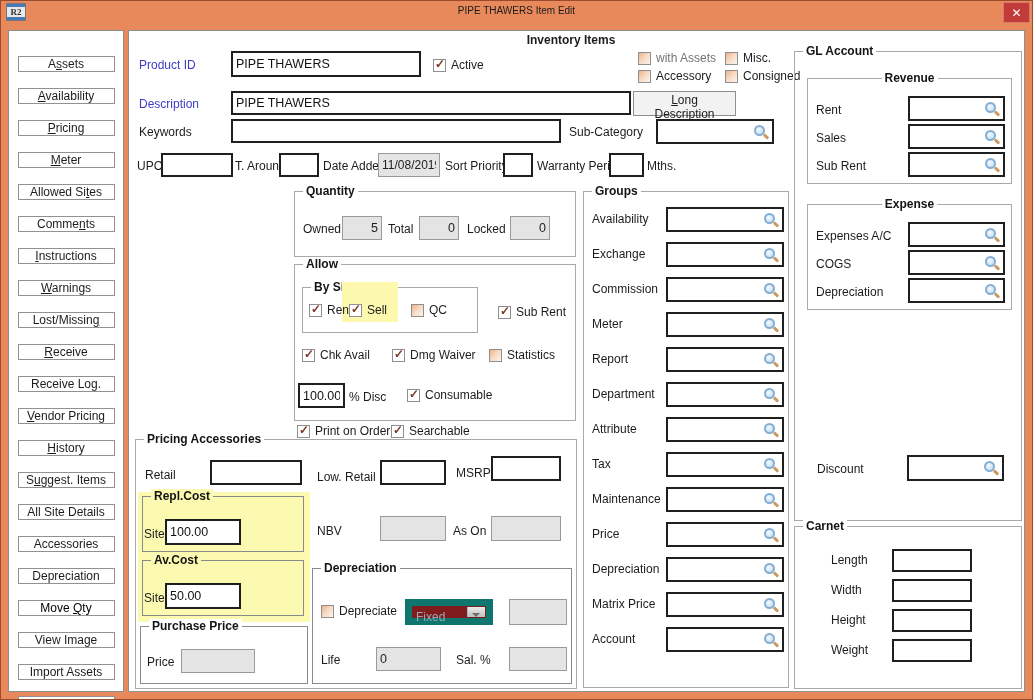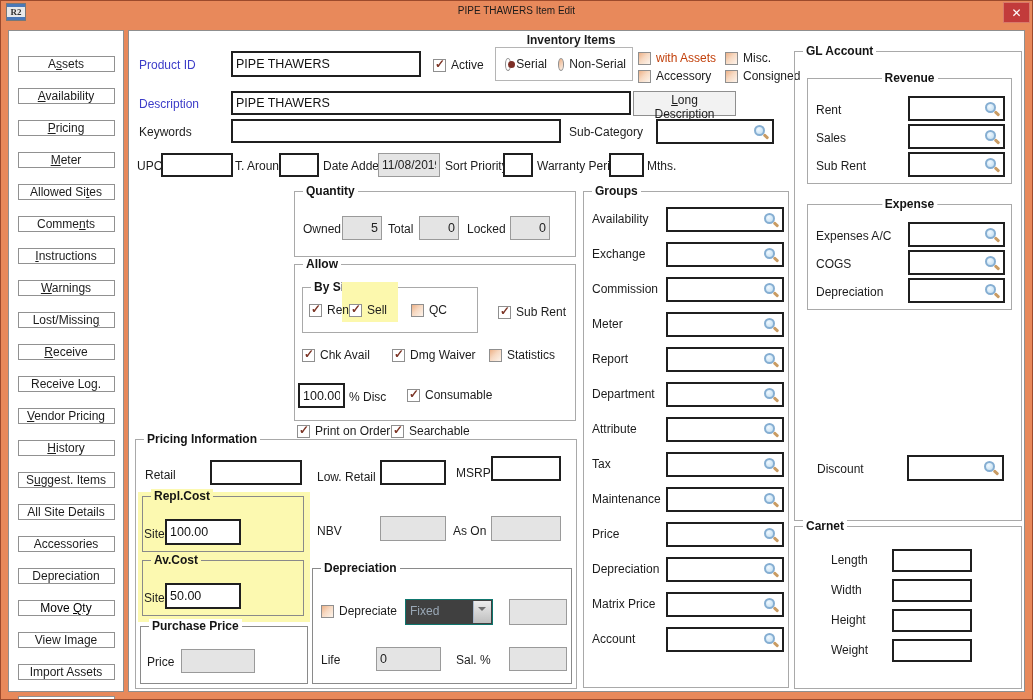--- a/index.html
+++ b/index.html
@@ -17,21 +17,21 @@
   #sidebar{left:8px;top:30px;width:116px;height:662px;display:flex;flex-direction:column;padding-top:12px}
   #main{left:128px;top:30px;width:897px;height:662px}
   
   .sbtn{display:block;width:97px;height:39px;margin:13px auto 3px auto;background:#fff;border:1px solid #919191;font:12px "Liberation Sans",sans-serif;color:#1c1c1c;padding:0;cursor:pointer}
   .sbtn.disabled{color:#000000}
   .spacer{flex:1}
   
   .lbl{position:absolute;font-size:12px;color:#1c1c1c;white-space:nowrap}
   .b{font-weight:bold}
   .blu{color:#3C3CC8}
-  .gry{color:#c2410c}
+  .gry{color:#737373}
   .fs{position:absolute;border:1px solid #a9a9a9;box-sizing:border-box}
   .fs.dk{border-color:#8a8a8a}
   .leg{position:absolute;top:-8px;left:8px;background:#fff;padding:0 3px;font-size:12px;font-weight:bold;color:#141414;white-space:nowrap}
   .leg.ctr{left:50%;transform:translateX(-50%)}
   .leg.yl{background:#FCF9B0}
   .inp{position:absolute;border:2px solid #1f1f1f;background:#fff;font:12.5px "Liberation Sans",sans-serif;color:#111;padding:1px 3px;box-sizing:border-box;outline:none}
   .dis{border:1px solid #9a9a9a;background:#e4e4e4;color:#222}
   .ra{text-align:right}
   .srch{position:absolute;border:2px solid #1f1f1f;background:#fff;box-sizing:border-box}
   .srch input{position:absolute;left:1px;top:1px;width:calc(100% - 24px);height:calc(100% - 4px);border:0;outline:none;font:12px "Liberation Sans",sans-serif;background:transparent}
@@ -42,21 +42,21 @@
   .cb[data-checked="true"]{background:#fff}
   .cb[data-checked="true"]::after{content:"\2713";position:absolute;left:1px;top:-3px;font-size:12px;font-weight:bold;color:#7c3526}
   .rb{width:13px;height:13px;border:1px solid #8f8f8f;border-radius:50%;background:linear-gradient(135deg,#edb187,#fdf4ec);box-sizing:border-box;display:inline-block;position:relative;cursor:pointer}
   .rb[data-checked="true"]{background:#fff}
   .rb[data-checked="true"]::after{content:"";position:absolute;left:2px;top:2px;width:7px;height:7px;border-radius:50%;background:#7c2f26}
   .radiobox{position:absolute;border:1px solid #b5b5b5;box-sizing:border-box;display:flex;align-items:center;gap:5px;padding-left:9px}
   .plabel{font-size:12px;color:#1c1c1c;margin-right:6px;white-space:nowrap}
   .hl{position:absolute;background:#FCF8AD}
   .ylwrap{position:absolute;background:#FCF9B0}
   .btn{position:absolute;background:#f2f2f2;border:1px solid #8f8f8f;font:12px "Liberation Sans",sans-serif;color:#1c1c1c;box-sizing:border-box;cursor:pointer}
-  .combo{position:absolute;border:1px solid #0f766e;background:#404040;box-sizing:border-box}
+  .combo{position:absolute;border:7px solid #0f766e;background:#7f1d1d;box-sizing:border-box}
   .combo .ct{position:absolute;left:4px;top:4px;font-size:12px;color:#9aa8b6}
   .combo .ab{position:absolute;right:1px;top:1px;bottom:1px;width:17px;background:linear-gradient(#ececec,#bfbfbf);border-left:1px solid #a8b8cc}
   .combo .ab::after{content:"";position:absolute;left:4px;top:6px;border:4px solid transparent;border-top-color:#6e6e6e}
 </style>
 </head>
 <body>
 
 <div class="frame"></div>
 
 <div class="titlebar">
@@ -94,26 +94,20 @@
 </div>
 
 <div id="main" class="panel">
 
   <div class="lbl b" style="left:377px;top:2px;width:130px;text-align:center">Inventory Items</div>
 
   <div class="lbl blu" style="left:10px;top:27px">Product ID</div>
   <input class="inp" style="left: 102px; top: 20px; width: 190px; height: 26px;" value="PIPE THAWERS">
   <span class="cb" style="left:304px;top:28px" data-checked="true"></span>
   <div class="lbl" style="left:322px;top:27px">Active</div>
-  <div class="radiobox" style="left:366px;top:16px;width:138px;height:34px">
-    <span class="rb" data-checked="true"></span>
-    <span class="plabel">Serial</span>
-    <span class="rb" data-checked="false"></span>
-    <span class="plabel">Non-Serial</span>
-  </div>
   <span class="cb" style="left:509px;top:21px" data-checked="false"></span>
   <div class="lbl gry" style="left:527px;top:20px">with Assets</div>
   <span class="cb" style="left:596px;top:21px" data-checked="false"></span>
   <div class="lbl" style="left:614px;top:20px">Misc.</div>
   <span class="cb" style="left:509px;top:39px" data-checked="false"></span>
   <div class="lbl" style="left:527px;top:38px">Accessory</div>
   <span class="cb" style="left:596px;top:39px" data-checked="false"></span>
   <div class="lbl" style="left:614px;top:38px">Consigned</div>
 
   <div class="lbl blu" style="left:10px;top:66px">Description</div>
@@ -175,21 +169,21 @@
     <div class="lbl" style="left:54px;top:125px">% Disc</div>
     <span class="cb" style="left:112px;top:124px" data-checked="true"></span>
     <div class="lbl" style="left:130px;top:123px">Consumable</div>
   </div>
   <span class="cb" style="left:168px;top:394px" data-checked="true"></span>
   <div class="lbl" style="left:186px;top:393px">Print on Order</div>
   <span class="cb" style="left:262px;top:394px" data-checked="true"></span>
   <div class="lbl" style="left:280px;top:393px">Searchable</div>
 
   <div class="fs" style="left:6px;top:408px;width:442px;height:250px">
-    <span class="leg">Pricing Information</span>
+    <span class="leg">Pricing Accessories</span>
     <div class="lbl" style="left:9px;top:28px">Retail</div>
     <input class="inp" style="left: 74px; top: 20px; width: 92px; height: 25px;" value="">
     <div class="lbl" style="left:181px;top:30px">Low. Retail</div>
     <input class="inp" style="left: 244px; top: 20px; width: 66px; height: 25px;" value="">
     <div class="lbl" style="left:320px;top:26px">MSRP</div>
     <input class="inp" style="left: 355px; top: 16px; width: 70px; height: 25px;" value="">
 
     <div class="ylwrap" style="left:2px;top:52px;width:172px;height:130px">
       <div class="fs dk" style="left:4px;top:4px;width:162px;height:56px">
         <span class="leg yl">Repl.Cost</span>

